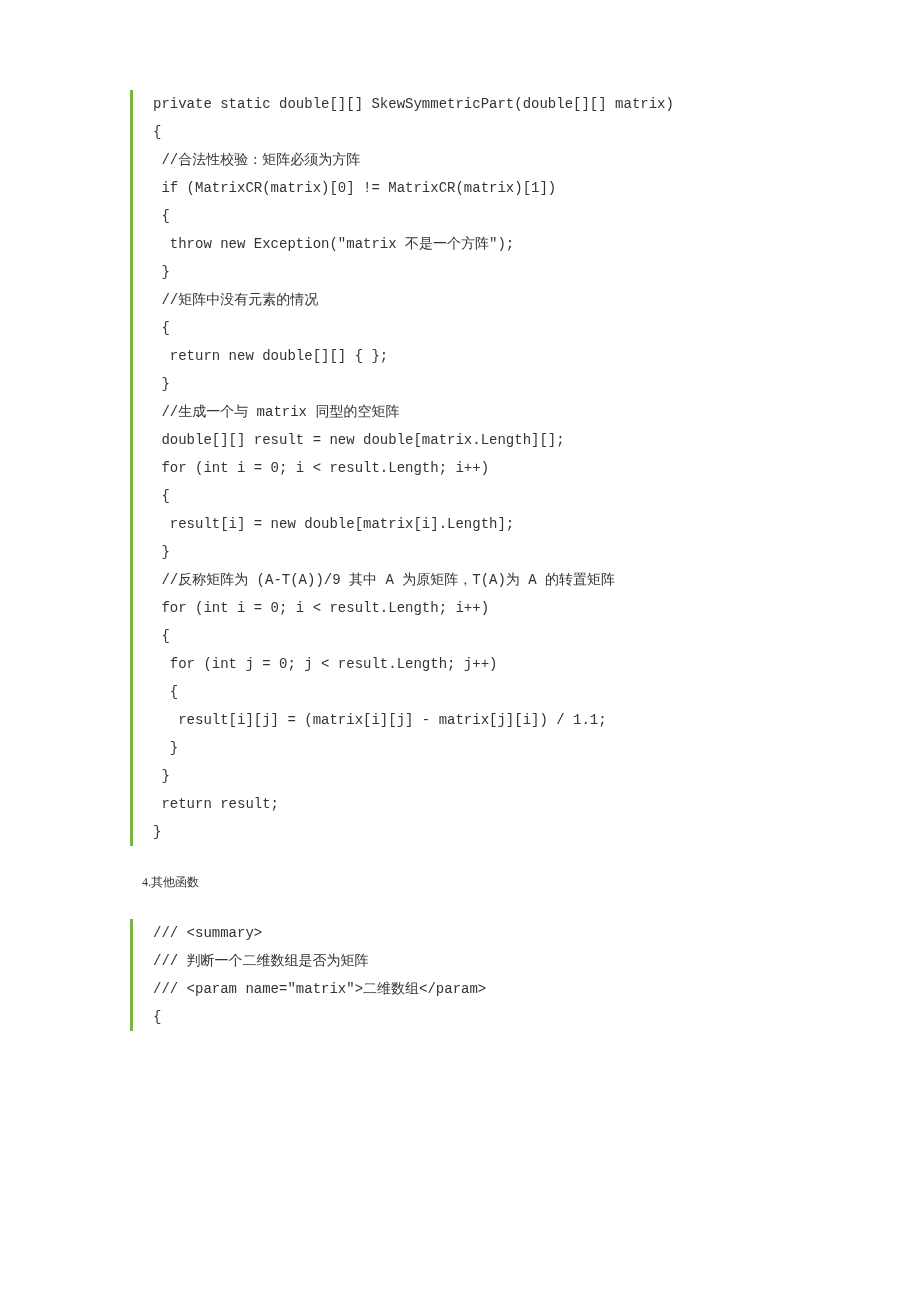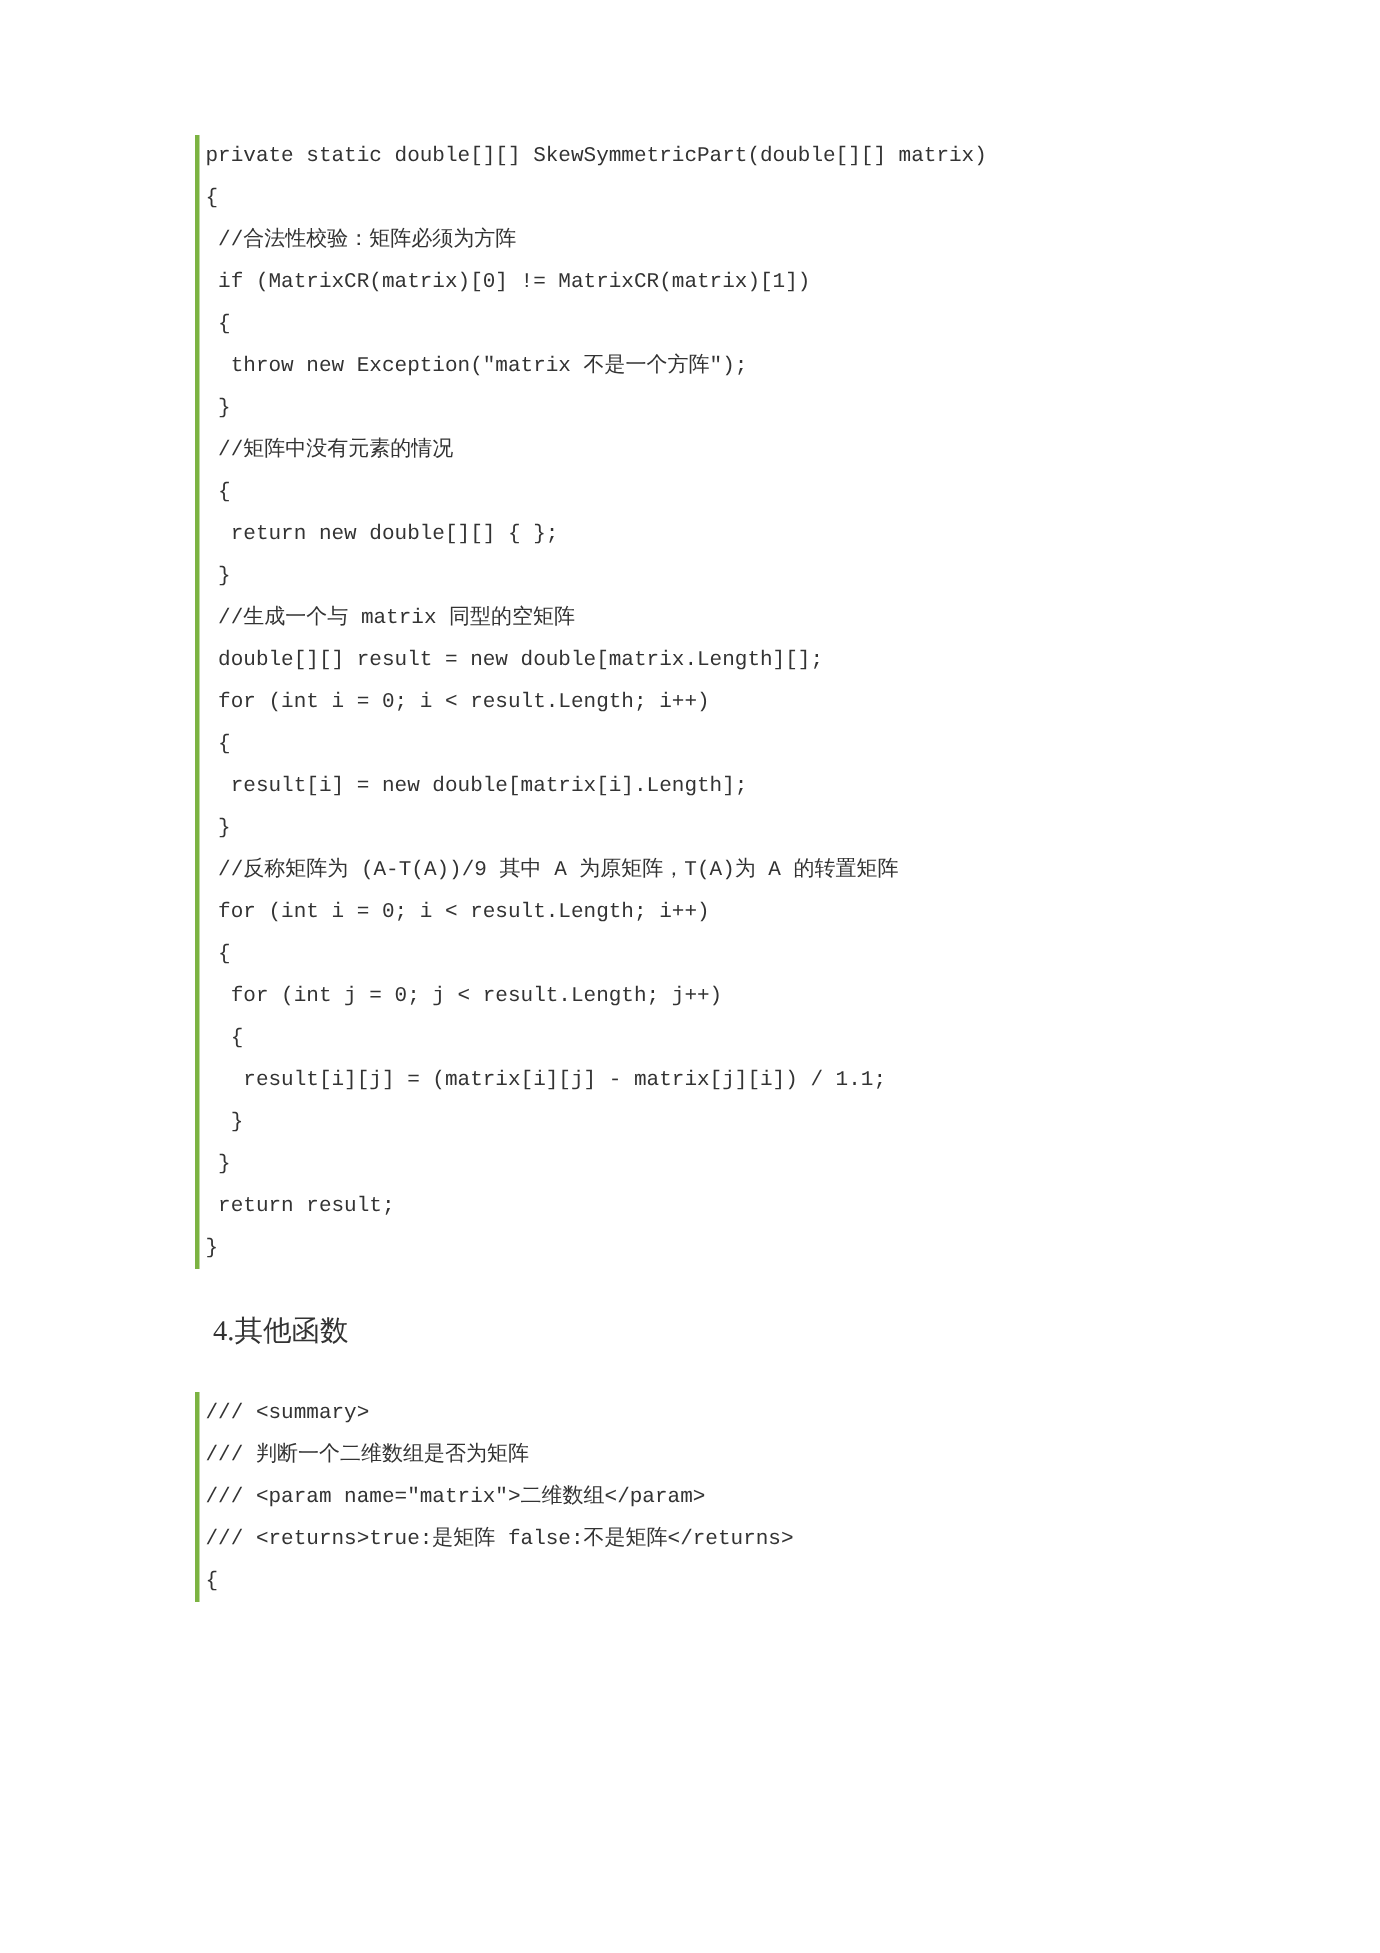--- a/index.html
+++ b/index.html
@@ -7,32 +7,32 @@
     padding: 0;
     background: #ffffff;
     font-family: "Courier New", "SimSun", monospace;
     width: 920px;
   }
   .page {
     padding: 90px 120px 40px 130px;
   }
   .code-block {
     border-left: 3px solid #7cb342;
-    padding-left: 4px;
+    padding-left: 20px;
     margin-bottom: 28px;
     font-size: 14px;
     line-height: 28px;
     color: #333333;
   }
   .code-line {
     white-space: pre;
     font-family: "Courier New", "SimSun", monospace;
   }
   .section-heading {
-    font-size: 19px;
+    font-size: 12px;
     color: #333333;
     margin: 28px 0 28px 12px;
     font-family: "SimSun", serif;
   }
 </style>
 </head>
 <body>
 
 <div class="page">
 
@@ -65,17 +65,16 @@
       <div class="code-line"> return result;</div>
       <div class="code-line">}</div>
     </div>
 
   <div class="section-heading">4.其他函数</div>
 
   <div class="code-block" id="block2">
       <div class="code-line">/// &lt;summary&gt;</div>
       <div class="code-line">/// 判断一个二维数组是否为矩阵</div>
       <div class="code-line">/// &lt;param name="matrix"&gt;二维数组&lt;/param&gt;</div>
-      <div class="code-line">/// &lt;returns&gt;true:是矩阵 false:不是矩阵&lt;/returns&gt;</div>
       <div class="code-line">{</div>
     </div>
 
 </div>
 
 </body></html>

